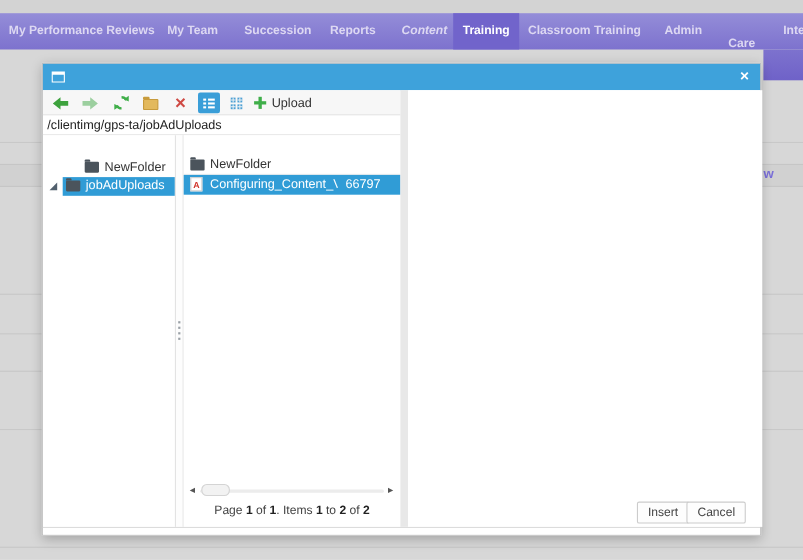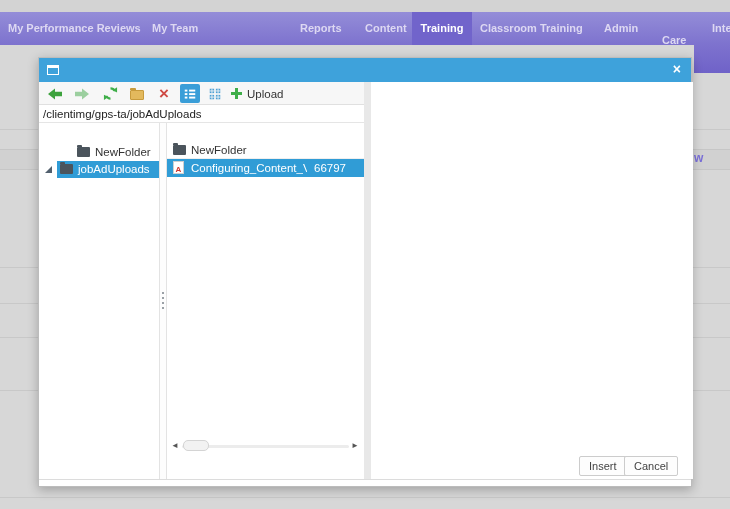--- a/index.html
+++ b/index.html
@@ -7,21 +7,21 @@
   body { font-family:"Liberation Sans", sans-serif; }
   #screen { position:relative; width:730px; height:509px; background:#d7d7d7; overflow:hidden; }
 
   
   .topstrip { position:absolute; left:0; top:0; width:730px; height:12px; background:#d3d3d3; }
   .navbar { position:absolute; left:0; top:12px; width:730px; height:33px;
             background:linear-gradient(#948dd8,#7d72ce); }
   .nav-item { position:absolute; top:0; height:33px; line-height:33px; font-size:11px;
               font-weight:bold; color:#ddd8f2; white-space:nowrap; cursor:pointer; }
   .nav-i0{left:8px;} .nav-i1{left:152px;} .nav-i2{left:222px;} .nav-i3{left:300px;}
-  .nav-i4{left:365px;} .nav-i6{left:480px;} .nav-i7{left:604px;} .nav-i8{left:662px;margin-top:12px;} .nav-i9{left:712px;}
+  .nav-i4{left:365px;font-style:italic;} .nav-i6{left:480px;} .nav-i7{left:604px;} .nav-i8{left:662px;margin-top:12px;} .nav-i9{left:712px;}
   .nav-active { left:412px; width:60px; text-align:center; background:#7164cb; color:#ffffff; }
   .nav-extra { position:absolute; left:694px; top:45px; width:36px; height:28px;
                background:linear-gradient(#7d72ce,#6f62c8); }
 
   
   .bg-line { position:absolute; left:0; width:730px; height:0; border-top:1px solid #c8c8c8; }
   .bg-band { position:absolute; left:0; top:149px; width:730px; height:21px; background:#d1d1d1;
              border-top:1px solid #c6c6c6; border-bottom:1px solid #c6c6c6; }
   .bg-w { position:absolute; left:694px; top:151px; font-size:12px; font-weight:bold; color:#7a6fd8; }
 
@@ -131,20 +131,21 @@
 </head>
 <body>
 
 <div id="screen">
 
   <div class="topstrip"></div>
 
   <div class="navbar">
     <span class="nav-item nav-i1">My Team</span>
     <span class="nav-item nav-i0">My Performance Reviews</span>
+    <span class="nav-item nav-i2">Succession</span>
     <span class="nav-item nav-i3">Reports</span>
     <span class="nav-item nav-i4">Content</span>
     <span class="nav-item nav-active">Training</span>
     <span class="nav-item nav-i6">Classroom Training</span>
     <span class="nav-item nav-i7">Admin</span>
     <span class="nav-item nav-i8">Care</span>
     <span class="nav-item nav-i9">Inte</span>
   </div>
   <div class="nav-extra"></div>
 
@@ -251,20 +252,21 @@
         <span class="file-size">66797</span>
       </div>
 
       <div class="hscroll">
         <span class="hs-arrow hs-left">◄</span>
         <span class="hs-track"></span>
         <span class="hs-thumb"></span>
         <span class="hs-arrow hs-right">►</span>
       </div>
 
+      <div class="pager"><span>Page </span><b>1</b><span> of </span><b>1</b><span>. Items </span><b>1</b><span> to </span><b>2</b><span> of </span><b>2</b></div>
     </div>
 
     <div class="rsplitter"></div>
 
     <div class="rightpanel">
       <button class="btn btn-insert">Insert</button>
       <button class="btn btn-cancel">Cancel</button>
     </div>
 
     <div class="dlg-bottom"></div>

